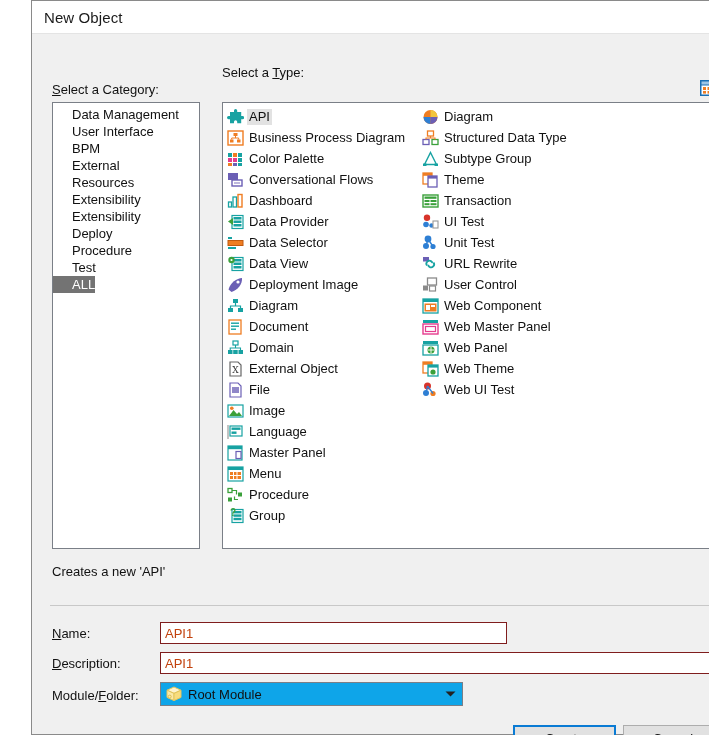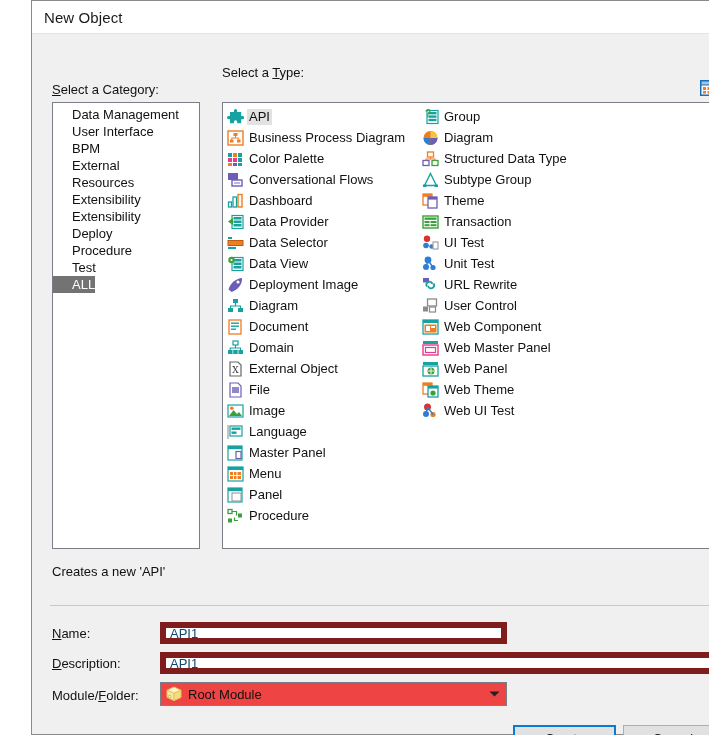--- a/index.html
+++ b/index.html
@@ -173,38 +173,38 @@
 
   
   #label-name { left: 20px; top: 592px; }
   #label-description { left: 20px; top: 622px; }
   #label-module { left: 20px; top: 654px; }
 
   .text-input {
     position: absolute;
     box-sizing: border-box;
     background: #ffffff;
-    border: 6px solid #7f1d1d;
+    border: 1px solid #7f1d1d;
     font-family: "Liberation Sans", sans-serif;
     font-size: 13px;
-    color: #0c4a6e;
+    color: #c2410c;
     padding: 0 4px;
     height: 22px;
     line-height: 20px;
     outline: none;
   }
   #input-name { left: 128px; top: 588px; width: 347px; }
   #input-description { left: 128px; top: 618px; width: 563px; }
 
   #module-combo {
     position: absolute;
     left: 128px; top: 648px;
-    width: 347px; height: 24px;
+    width: 303px; height: 24px;
     box-sizing: border-box;
-    background: #ef4444;
+    background: #0ea5e9;
     border: 1px solid #7a7f87;
     display: flex;
     align-items: center;
     cursor: default;
   }
   #module-icon {
     width: 18px; height: 18px;
     margin-left: 4px; margin-right: 5px;
     flex: 0 0 18px;
   }
@@ -484,30 +484,20 @@
           <div class="type-item">
             <span class="type-icon">
               <svg width="17" height="16" viewBox="0 0 17 16">
                 <rect x="1" y="1" width="15" height="14" fill="#fff" stroke="#17a2a2" stroke-width="1.2"></rect>
                 <rect x="1" y="1" width="15" height="3" fill="#17a2a2"></rect>
                 <rect x="3" y="6" width="11" height="7" fill="#ef7d22"></rect>
                 <path d="M6.5 6v7M10 6v7M3 9.5h11" stroke="#fff" stroke-width="1"></path>
               </svg>
             </span>
             <span class="type-label">Menu</span>
-          </div>
-          <div class="type-item">
-            <span class="type-icon">
-              <svg width="17" height="16" viewBox="0 0 17 16">
-                <rect x="1" y="1" width="14" height="14" fill="#fff" stroke="#17a2a2" stroke-width="1.2"></rect>
-                <rect x="1" y="1" width="14" height="3.2" fill="#17a2a2"></rect>
-                <rect x="5" y="6" width="9" height="8" fill="#fff" stroke="#999" stroke-width="1.1"></rect>
-              </svg>
-            </span>
-            <span class="type-label">Panel</span>
           </div>
           <div class="type-item">
             <span class="type-icon">
               <svg width="17" height="16" viewBox="0 0 17 16">
                 <rect x="1" y="1.5" width="4" height="4" fill="#fff" stroke="#3aa03a" stroke-width="1.3"></rect>
                 <rect x="11" y="5.5" width="4" height="4" fill="#3aa03a"></rect>
                 <rect x="1" y="10.5" width="4" height="4" fill="#3aa03a"></rect>
                 <path d="M5 3.5h4.5v4M11 12.5H7.5v-3" stroke="#3aa03a" stroke-width="1.2" fill="none"></path>
               </svg>
             </span>

